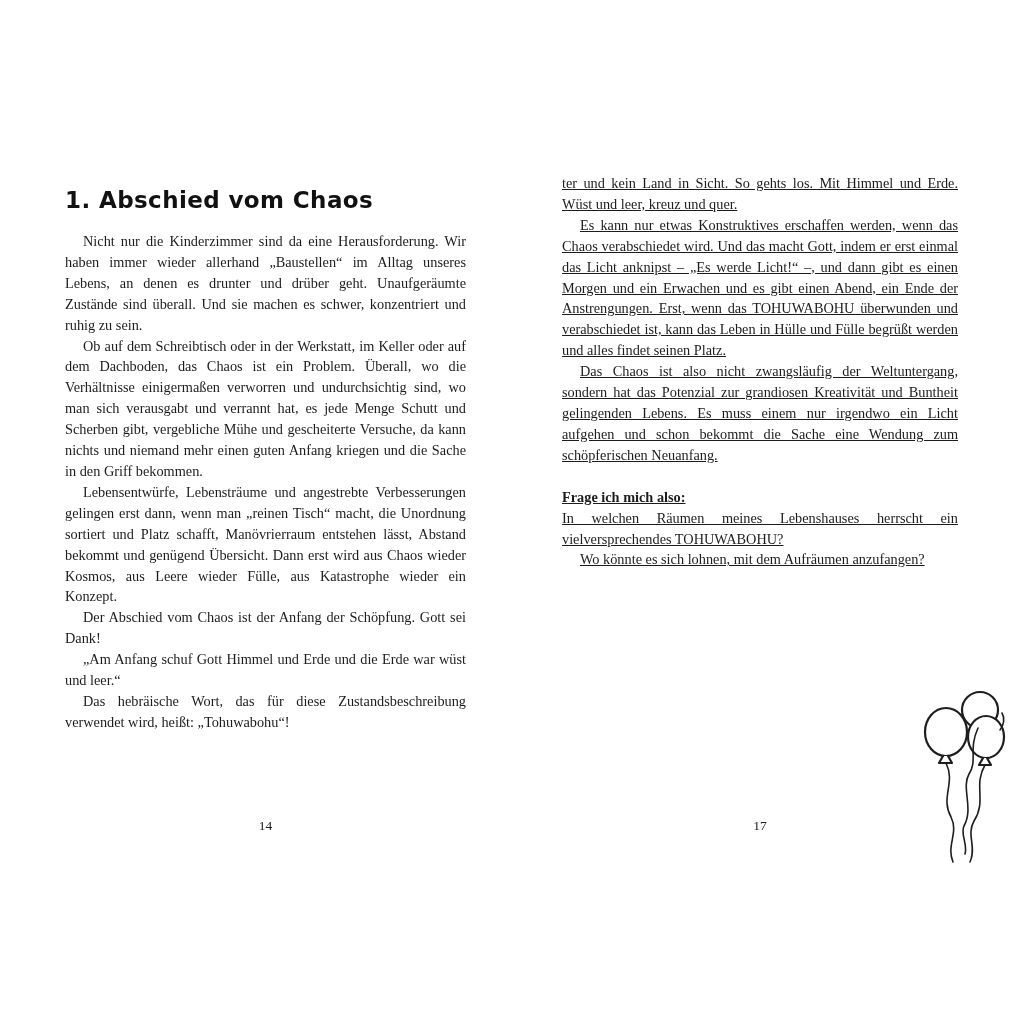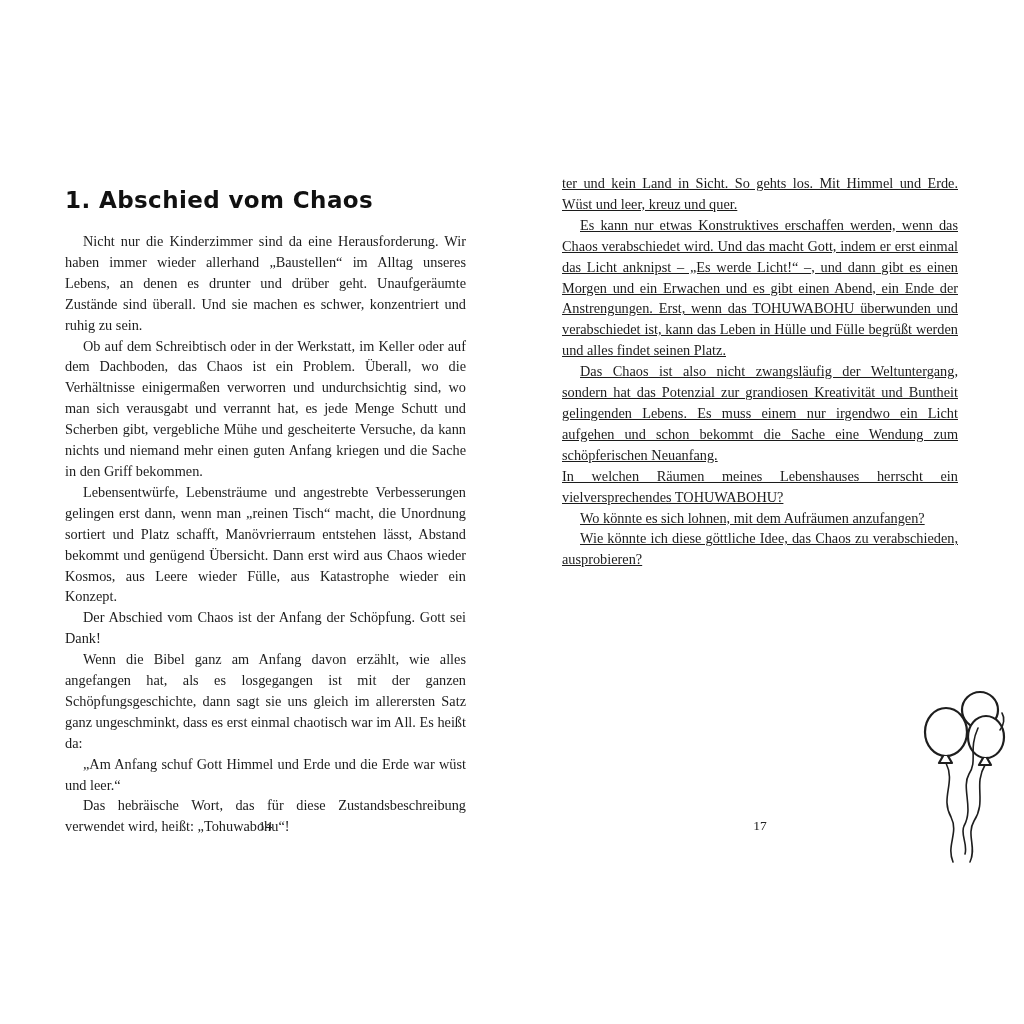--- a/index.html
+++ b/index.html
@@ -53,32 +53,31 @@
 
 <div class="spread">
 
   <h1 class="chapter-heading">1. Abschied vom Chaos</h1>
 
   <div class="col left-body">
       <p class="para indent">Nicht nur die Kinderzimmer sind da eine Herausforderung. Wir haben immer wieder allerhand „Baustellen“ im Alltag unseres Lebens, an denen es drunter und drüber geht. Unaufgeräumte Zustände sind überall. Und sie machen es schwer, konzentriert und ruhig zu sein.</p>
       <p class="para indent">Ob auf dem Schreibtisch oder in der Werkstatt, im Keller oder auf dem Dachboden, das Chaos ist ein Problem. Überall, wo die Verhältnisse einigermaßen verworren und undurchsichtig sind, wo man sich verausgabt und verrannt hat, es jede Menge Schutt und Scherben gibt, vergebliche Mühe und gescheiterte Versuche, da kann nichts und niemand mehr einen guten Anfang kriegen und die Sache in den Griff bekommen.</p>
       <p class="para indent">Lebensentwürfe, Lebensträume und angestrebte Verbesserungen gelingen erst dann, wenn man „reinen Tisch“ macht, die Unordnung sortiert und Platz schafft, Manövrierraum entstehen lässt, Abstand bekommt und genügend Übersicht. Dann erst wird aus Chaos wieder Kosmos, aus Leere wieder Fülle, aus Katastrophe wieder ein Konzept.</p>
       <p class="para indent">Der Abschied vom Chaos ist der Anfang der Schöpfung. Gott sei Dank!</p>
-      <p class="para indent">Wenn die Bibel ganz am Anfang davon erzählt, wie alles angefangen hat, als es losgegangen ist mit der ganzen Schöpfungsgeschichte, dann sagt sie uns gleich im allerersten Satz ganz ungeschminkt, dass es erst einmal chaotisch war im All. Es heißt da:</p>
       <p class="para indent">„Am Anfang schuf Gott Himmel und Erde und die Erde war wüst und leer.“</p>
       <p class="para indent">Das hebräische Wort, das für diese Zustandsbeschreibung verwendet wird, heißt: „Tohuwabohu“!</p>
     </div>
 
   <div class="col right-body">
       <p class="para">ter und kein Land in Sicht. So gehts los. Mit Himmel und Erde. Wüst und leer, kreuz und quer.</p>
       <p class="para indent">Es kann nur etwas Konstruktives erschaffen werden, wenn das Chaos verabschiedet wird. Und das macht Gott, indem er erst einmal das Licht anknipst – „Es werde Licht!“ –, und dann gibt es einen Morgen und ein Erwachen und es gibt einen Abend, ein Ende der Anstrengungen. Erst, wenn das TOHUWABOHU überwunden und verabschiedet ist, kann das Leben in Hülle und Fülle begrüßt werden und alles findet seinen Platz.</p>
       <p class="para indent">Das Chaos ist also nicht zwangsläufig der Weltuntergang, sondern hat das Potenzial zur grandiosen Kreativität und Buntheit gelingenden Lebens. Es muss einem nur irgendwo ein Licht aufgehen und schon bekommt die Sache eine Wendung zum schöpferischen Neuanfang.</p>
+      <p class="para bold space-before">Frage ich mich also:</p>
       <p class="para">In welchen Räumen meines Lebenshauses herrscht ein vielversprechendes TOHUWABOHU?</p>
       <p class="para indent">Wo könnte es sich lohnen, mit dem Aufräumen anzufangen?</p>
-      <p class="para indent">Wie könnte ich diese göttliche Idee, das Chaos zu verabschieden, ausprobieren?</p>
     </div>
 
   <div class="page-number pn-left">14</div>
 
   <div class="page-number pn-right">17</div>
 
   <div class="illustration">
     <svg viewBox="0 0 102 186" width="102" height="186" xmlns="http://www.w3.org/2000/svg" aria-hidden="true">
       <g stroke="#1e1e1e" stroke-width="2.2" fill="#ffffff" stroke-linecap="round" stroke-linejoin="round">
         <circle cx="64" cy="26" r="18"></circle>

